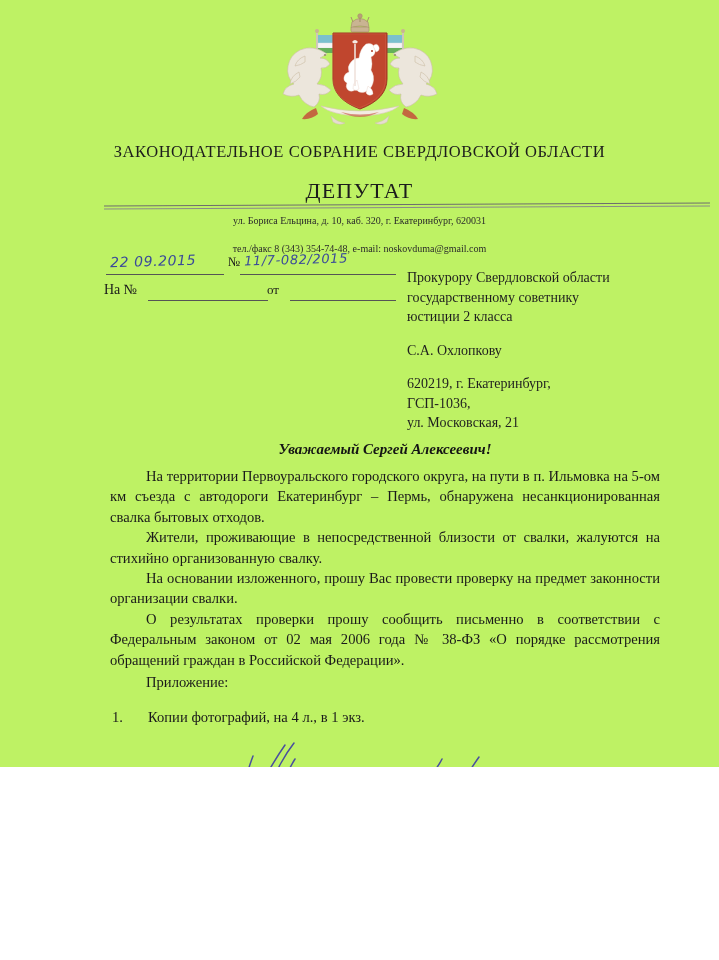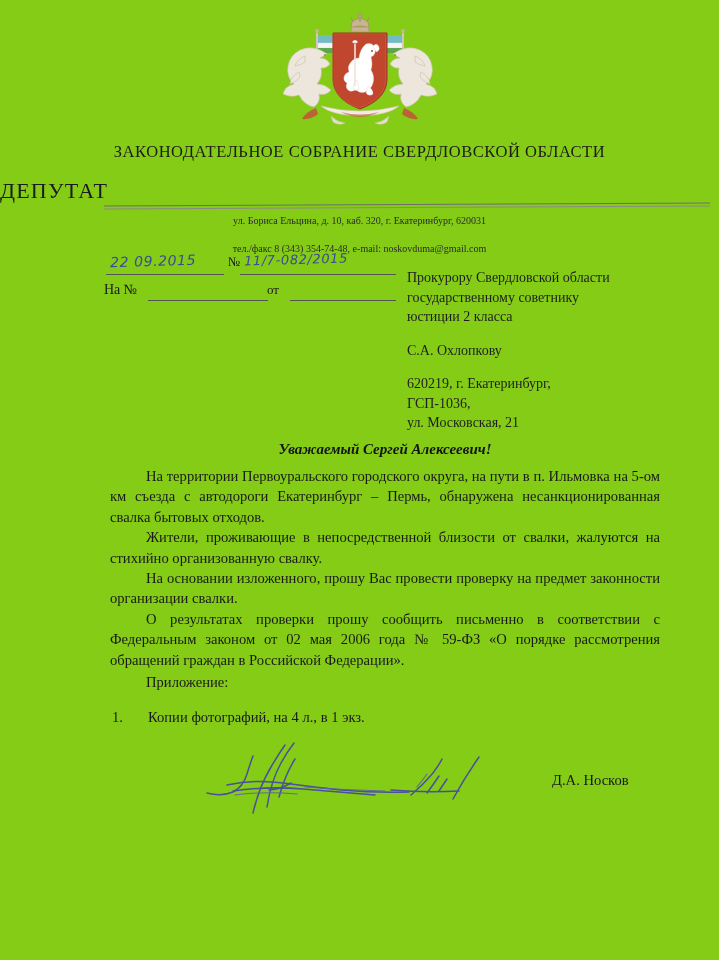--- a/index.html
+++ b/index.html
@@ -7,22 +7,22 @@
     padding: 0;
     background: #ffffff;
   }
   body {
     font-family: "Liberation Serif", "DejaVu Serif", serif;
     color: #1a1a1a;
   }
   #page {
     position: relative;
     width: 719px;
-    height: 960px;
-    background: #84cc16;
+    height: 767px;
+    background: #bef264;
     overflow: hidden;
   }
 
   
   #emblem-wrap {
     position: absolute;
     left: 269px;
     top: 8px;
     width: 182px;
     height: 120px;
@@ -36,20 +36,21 @@
     width: 719px;
     text-align: center;
     font-size: 16.5px;
     letter-spacing: 0.55px;
     color: #1c1c1c;
   }
   .hdr-deputy {
     position: absolute;
     left: 0; top: 178px;
     width: 719px;
+    text-align: center;
     font-size: 22px;
     letter-spacing: 1.2px;
     color: #1c1c1c;
   }
   #rule-double {
     position: absolute;
     left: 104px;
     top: 204px;
     width: 606px;
     height: 5px;
@@ -312,21 +313,21 @@
     <div>ГСП-1036,</div>
     <div>ул. Московская, 21</div>
   </div>
 
   <div id="salutation">Уважаемый Сергей Алексеевич!</div>
 
   <div id="body">
     <p>На территории Первоуральского городского округа, на пути в п. Ильмовка на 5-ом км съезда с автодороги Екатеринбург – Пермь, обнаружена несанкционированная свалка бытовых отходов.</p>
     <p>Жители, проживающие в непосредственной близости от свалки, жалуются на стихийно организованную свалку.</p>
     <p>На основании изложенного, прошу Вас провести проверку на предмет законности организации свалки.</p>
-    <p>О результатах проверки прошу сообщить письменно в соответствии с Федеральным законом от 02 мая 2006 года № 59-ФЗ «О порядке рассмотрения обращений граждан в Российской Федерации».</p>
+    <p>О результатах проверки прошу сообщить письменно в соответствии с Федеральным законом от 02 мая 2006 года № 38-ФЗ «О порядке рассмотрения обращений граждан в Российской Федерации».</p>
   </div>
 
   <div id="attach-title">Приложение:</div>
 
   <div id="attach-row">
     <span id="attach-num">1.</span>
     <span id="attach-text">Копии фотографий, на 4 л., в 1 экз.</span>
   </div>
 
   <div id="signature-wrap">

